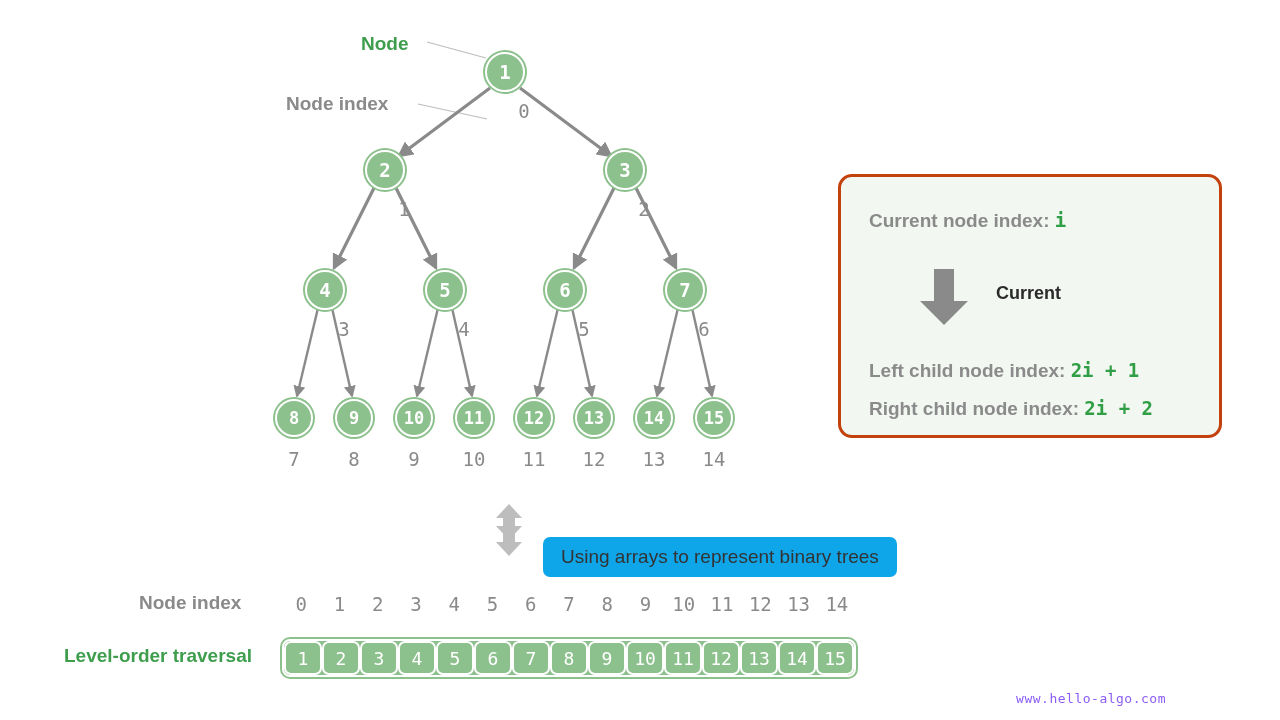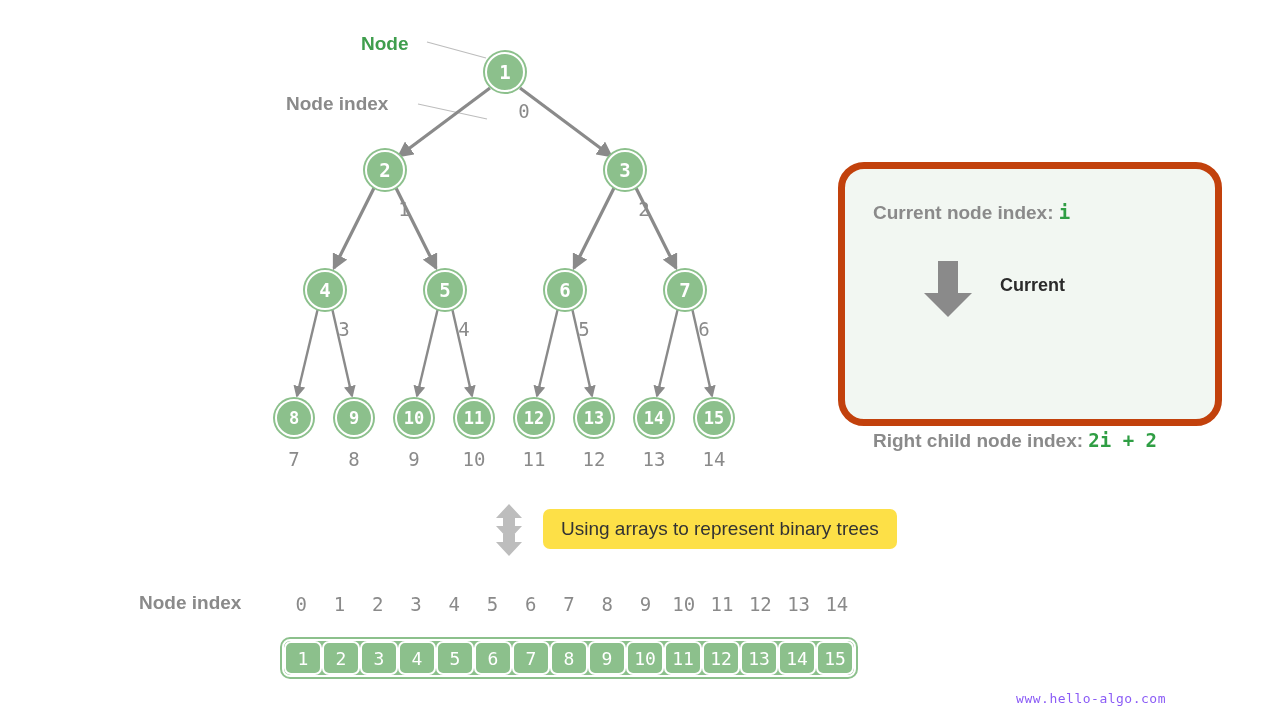--- a/index.html
+++ b/index.html
@@ -76,26 +76,26 @@
     font-size: 19px;
     white-space: nowrap;
   }
   .callout.green { color: #3f9e4d; }
   .callout.gray  { color: #8a8a8a; }
 
   
   #info-panel {
     position: absolute;
     left: 838px;
-    top: 162px;
+    top: 174px;
     width: 384px;
     height: 264px;
     background: #f2f7f2;
-    border: 7px solid #c2410c;
-    border-radius: 26px;
+    border: 3px solid #c2410c;
+    border-radius: 14px;
     box-sizing: border-box;
   }
   .info-line {
     position: absolute;
     font-family: "Liberation Sans", sans-serif;
     font-weight: 700;
     font-size: 19px;
     color: #8a8a8a;
     white-space: nowrap;
   }
@@ -121,24 +121,24 @@
 
   
   #mid-arrow {
     position: absolute;
     left: 494px;
     top: 504px;
   }
   #mid-pill {
     position: absolute;
     left: 543px;
-    top: 509px;
+    top: 537px;
     height: 40px;
     padding: 0 18px;
-    background: #fde047;
+    background: #0ea5e9;
     border-radius: 7px;
     display: flex;
     align-items: center;
     font-family: "Liberation Sans", sans-serif;
     font-size: 19px;
     color: #333333;
     white-space: nowrap;
   }
 
   
@@ -299,34 +299,38 @@
     <div class="info-line" style="left:28px; top:32px;">
       <span>Current node index: </span><span class="accent">i</span>
     </div>
 
     <svg id="info-arrow" width="56" height="60" viewBox="0 0 56 60">
       <path d="M18,2 L38,2 L38,34 L52,34 L28,58 L4,34 L18,34 Z" fill="#8a8a8a"></path>
     </svg>
 
     <div id="info-mapping-label">Current</div>
 
-
-    <div class="info-line" style="left:28px; top:220px;margin-top:40px;">
+    <div class="info-line" style="left:28px; top:182px;">
+      <span>Left child node index: </span><span class="accent">2i + 1</span>
+    </div>
+
+    <div class="info-line" style="left:28px; top:220px;">
       <span>Right child node index: </span><span class="accent">2i + 2</span>
     </div>
   </div>
 
   <svg id="mid-arrow" width="30" height="52" viewBox="0 0 30 52">
     <path d="M15,0 L28,14 L21,14 L21,22 L28,22 L15,36 L2,22 L9,22 L9,14 L2,14 Z" fill="#bdbdbd" transform="translate(0,0)"></path>
     <path d="M15,52 L2,38 L9,38 L9,30 L21,30 L21,38 L28,38 Z" fill="#bdbdbd"></path>
   </svg>
 
   <div id="mid-pill">Using arrays to represent binary trees</div>
 
   <div id="bottom-index-label">Node index</div>
+  <div id="bottom-traversal-label">Level-order traversal</div>
 
   <div id="bottom-index-row">
       <div class="bidx">0</div>
       <div class="bidx">1</div>
       <div class="bidx">2</div>
       <div class="bidx">3</div>
       <div class="bidx">4</div>
       <div class="bidx">5</div>
       <div class="bidx">6</div>
       <div class="bidx">7</div>

